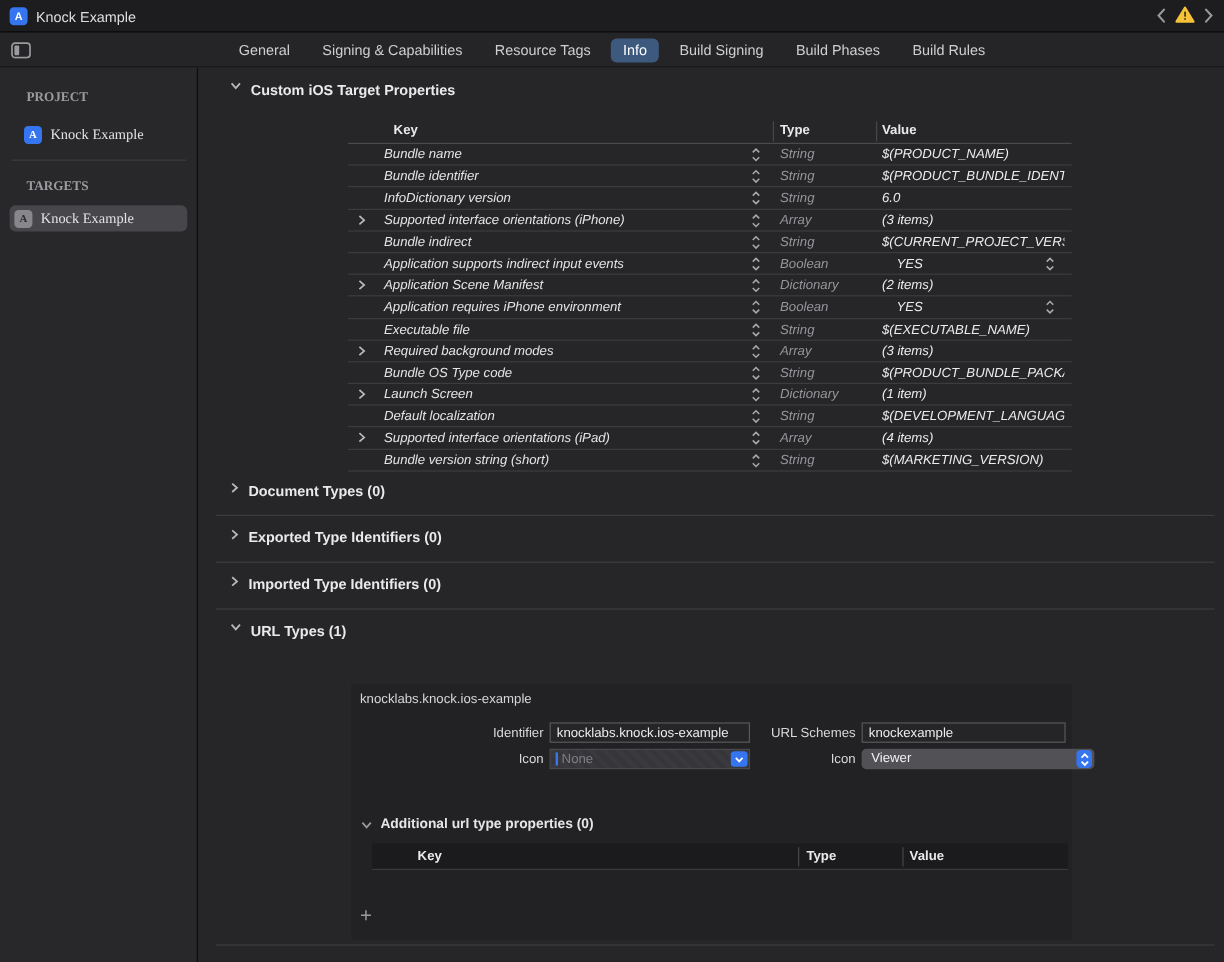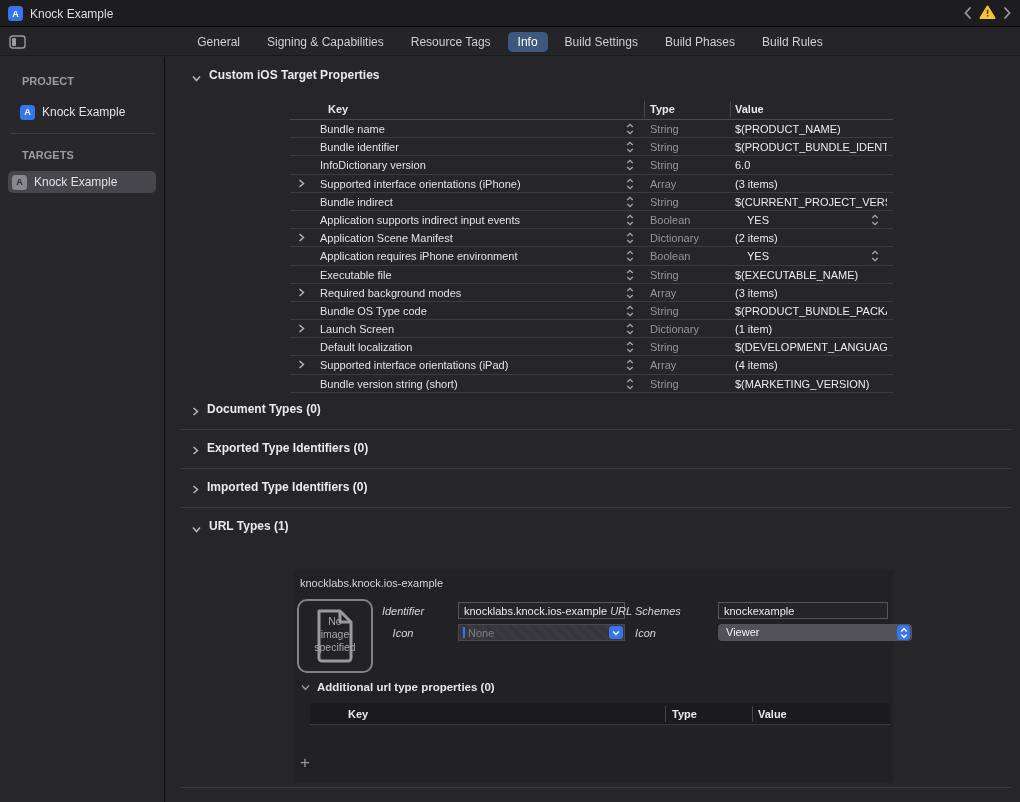--- a/index.html
+++ b/index.html
@@ -27,61 +27,61 @@
   #tabrow { position:absolute; top:28px; left:0; right:0; height:28px;
     background:#252527; border-bottom:1px solid #19191b; }
   #tabrow .toggle { position:absolute; left:9px; top:7px; }
   #tabs { position:absolute; left:0; right:0; top:0; height:28px;
     display:flex; align-items:center; justify-content:center; gap:7px; }
   .tab { padding:3px 10px; border-radius:5px; font-size:12px; color:#cfcfd2; white-space:nowrap; }
   .tab.selected { background:var(--pill,#3d5a7e); color:#ffffff; }
 
   
   #sidebar { position:absolute; top:57px; left:0; width:165px; bottom:0;
-    background:#28282a; border-right:1px solid #0c0c0d; }
+    background:#28282a; border-right:1px solid #0c0c0d;font-family:Liberation Serif, serif; }
   #sidebar .grouplbl { position:absolute; left:22px; font-size:11px; font-weight:bold; color:#9b9ba0; }
   #sidebar .rowitem { position:absolute; height:22px; display:flex; align-items:center; gap:7px; }
   #sidebar .rowitem .lbl { font-size:12px; color:#e2e2e4; white-space:nowrap; }
   #sidebar .divider { position:absolute; left:10px; right:9px; height:1px; background:#3d3d40; }
   #sidebar .selrow { position:absolute; left:8px; width:148px; height:22px;
     border-radius:5px; background:#46464b; }
 
   
   #content { position:absolute; top:57px; left:166px; right:0; bottom:0; background:#262628; }
 
-  .sec-hdr { position:absolute; display:flex; align-items:flex-end; gap:8px; }
+  .sec-hdr { position:absolute; display:flex; align-items:flex-start; gap:8px; }
   .sec-hdr .t { font-size:12px; font-weight:bold; color:#eaeaec; }
   .sec-div { position:absolute; left:14px; right:8px; height:1px; background:#3d3d40; }
 
   
   #plist-hdr { position:absolute; left:124px; top:42px; width:603px; height:21px;
     border-bottom:1px solid #4a4a4d; }
   #plist-hdr .h { position:absolute; top:4px; font-weight:bold; color:#eaeaec; }
   #plist-hdr .vsep { position:absolute; top:2px; width:1px; height:17px; background:#47474a; }
   #plist-rows { position:absolute; left:124px; top:63px; width:603px; }
-  .prow { position:relative; height:18.2px; border-bottom:1px solid #3c3c3f; }
+  .prow { position:relative; height:18.2px; border-bottom:1px solid #3c3c3f;font-style:italic; }
   .prow .disc { position:absolute; left:8px; top:4px; }
   .prow .key { position:absolute; left:30px; top:3px; color:#e4e4e6; white-space:nowrap; }
   .prow .kstep { position:absolute; left:336px; top:3px; }
   .prow .type { position:absolute; left:360px; top:3px; color:#96969b; }
   .prow .val { position:absolute; left:445px; top:3px; width:152px;
     color:#ececee; white-space:nowrap; overflow:hidden; }
   .prow .val.bool { padding-left:12px; }
   .prow .vstep { position:absolute; right:14px; top:3px; }
 
   
   #urlcard { position:absolute; left:127px; top:485px; width:600px; height:213px;
     background:#222224;margin-top:28px; }
   #urlcard .cname { position:absolute; left:7px; top:7px; color:#d6d6d8; }
   #imgwell { position:absolute; left:4px; top:29px; width:76px; height:74px;
     border:2px solid #828287; border-radius:10px; }
   #imgwell .docicon { position:absolute; left:14px; top:7px; }
   #imgwell .noimg { position:absolute; left:0; right:0; top:14px; text-align:center;
     font-size:10.5px; line-height:13px; color:#a8a8ac; }
-  .flabel { position:absolute; text-align:center; color:#d8d8da;font-style:italic; }
+  .flabel { position:absolute; text-align:right; color:#d8d8da; }
   .tinput { position:absolute; height:17px; background:#252528; border:1px solid #58585c;
     color:#ececee; padding:2px 5px; white-space:nowrap; overflow:hidden; }
   #icon-combo { position:absolute; height:17px; border:1px solid #4a4a4e;
     background:repeating-linear-gradient(45deg,#3a3a3e 0 4px,#35353a 4px 8px); }
   #icon-combo .caret { position:absolute; left:4px; top:2px; width:2px; height:11px; background:var(--accent,#3575f0); }
   #icon-combo .ph { position:absolute; left:9px; top:2px; color:#7e7e84; }
   #icon-combo .btn { position:absolute; right:1px; top:1px; width:14px; height:13px;
     background:var(--accent,#3575f0); border-radius:3px; display:flex; align-items:center; justify-content:center; }
   #role-popup { position:absolute; height:17px; background:#515156; border-radius:4px; }
   #role-popup .v { position:absolute; left:8px; top:2px; color:#f2f2f4; }
@@ -135,21 +135,21 @@
     <svg width="17" height="14" viewBox="0 0 17 14">
       <rect x="1" y="1" width="15" height="12" rx="2.5" fill="none" stroke="#9a9a9f" stroke-width="1.4"></rect>
       <rect x="3" y="3" width="4" height="8" rx="1" fill="#9a9a9f"></rect>
     </svg>
   </span>
   <div id="tabs">
       <span class="tab">General</span>
       <span class="tab">Signing &amp; Capabilities</span>
       <span class="tab">Resource Tags</span>
       <span class="tab selected">Info</span>
-      <span class="tab">Build Settings</span>
+      <span class="tab">Build Signing</span>
       <span class="tab">Build Phases</span>
       <span class="tab">Build Rules</span>
     </div>
 </div>
 
 <div id="sidebar">
   <div class="grouplbl" style="top:18px">PROJECT</div>
   <div class="rowitem" style="left:20px; top:44px">
     <span class="appicon-box">A</span>
     <span class="lbl">Knock Example</span>
@@ -435,29 +435,20 @@
   <div class="sec-hdr" style="left:26px; top:462px">
     <svg width="9" height="7" viewBox="0 0 9 7">
         <path d="M1 1.5 L4.5 5.5 L8 1.5" stroke="#b9b9bd" stroke-width="1.5" fill="none"></path>
       </svg>
     <span class="t">URL Types (1)</span>
   </div>
 
   <div id="urlcard">
     <div class="cname">knocklabs.knock.ios-example</div>
 
-    <div id="imgwell">
-      <span class="docicon">
-        <svg width="44" height="56" viewBox="0 0 44 56">
-          <path d="M6 3 H27 L38 14 V50 A3 3 0 0 1 35 53 H9 A3 3 0 0 1 6 50 Z" fill="none" stroke="#9a9a9e" stroke-width="3" stroke-linejoin="round"></path>
-          <path d="M27 3 V14 H38" fill="none" stroke="#9a9a9e" stroke-width="3" stroke-linejoin="round"></path>
-        </svg>
-      </span>
-      <div class="noimg">No<br>image<br>specified</div>
-    </div>
 
     <div class="flabel" style="left:60px; top:35px; width:100px">Identifier</div>
     <div class="tinput" style="left:165px; top:32px; width:167px">knocklabs.knock.ios-example</div>
 
     <div class="flabel" style="left:285px; top:35px; width:135px">URL Schemes</div>
     <div class="tinput" style="left:425px; top:32px; width:170px">knockexample</div>
 
     <div class="flabel" style="left:60px; top:57px; width:100px">Icon</div>
     <div id="icon-combo" style="left:165px; top:54px; width:167px">
       <span class="caret"></span>

